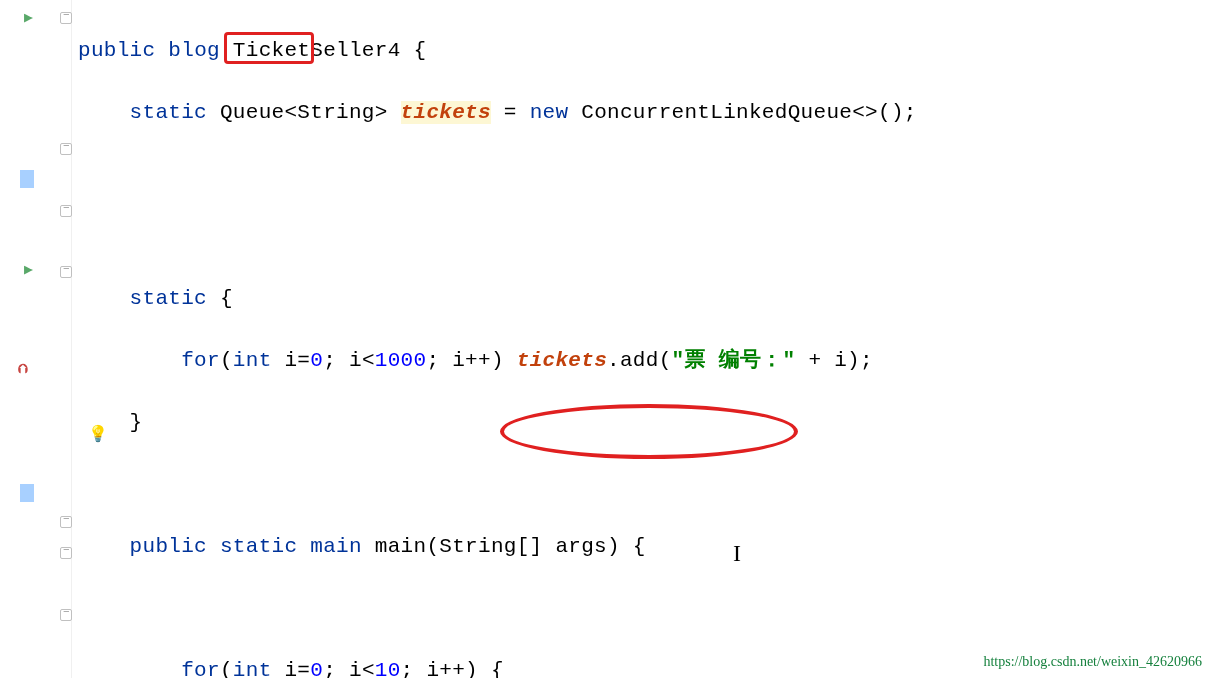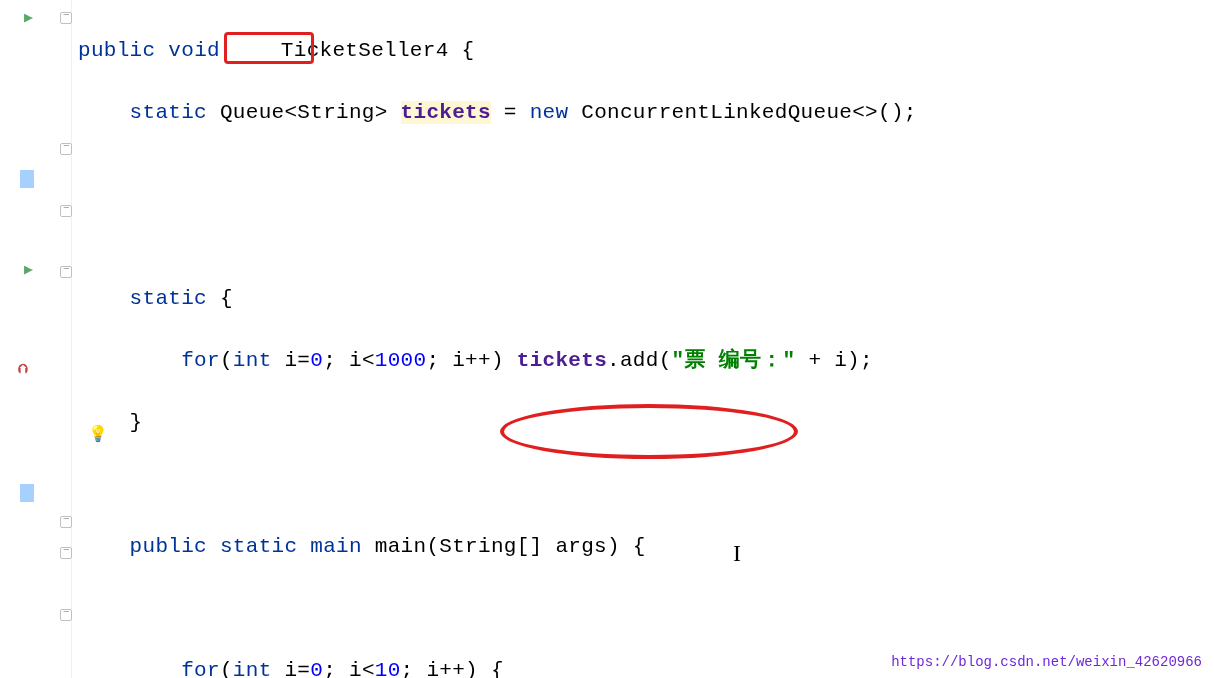--- a/index.html
+++ b/index.html
@@ -71,22 +71,22 @@
     .code-area {
       position: absolute;
       left: 78px;
       top: 4px;
       white-space: pre;
       line-height: 31px;
       letter-spacing: 0.3px;
     }
     .keyword { color: #003399; font-weight: normal; }
     .type { color: #000000; }
-    .class-name { color: #000000; margin-left: 48px; }
-    .field-italic { color: #4c1d95; font-weight: bold; }
+    .class-name { color: #000000; }
+    .field-italic { color: #c2410c; font-style: italic; font-weight: bold; }
     .number { color: #0000ff; }
     .string { color: #008000; font-weight: bold; }
     .highlight-yellow { background: #fdf7d4; }
     
     .red-box {
       position: absolute;
       border: 3px solid #e02020;
       border-radius: 4px;
     }
     .red-ellipse {
@@ -98,22 +98,22 @@
       position: absolute;
       font-family: serif;
       font-size: 24px;
       color: #000000;
     }
     .watermark {
       position: absolute;
       right: 12px;
       bottom: 8px;
       font-size: 14px;
-      color: #6d28d9;
-      font-family: Liberation Mono, monospace;
+      color: #15803d;
+      font-family: Liberation Serif, serif;
     }
   </style>
 </head>
 <body>
 
 <div class="gutter">
   <span class="gutter-icon run-icon" style="top:8px;">▶</span>
   <span class="gutter-icon run-icon" style="top:260px;">▶</span>
   <div class="bookmark-marker" style="top:170px;"></div>
   <div class="bookmark-marker" style="top:484px;"></div>
@@ -124,21 +124,21 @@
   <div class="fold-marker" style="top:205px;"></div>
   <div class="fold-marker" style="top:266px;"></div>
   <div class="fold-marker" style="top:516px;"></div>
   <div class="fold-marker" style="top:547px;"></div>
   <div class="fold-marker" style="top:609px;"></div>
 </div>
 
 <span class="bulb-icon" style="top:424px;">💡</span>
 
 <div class="code-area">
-<div><span class="keyword">public</span> <span class="keyword">void</span> <span class="class-name">TicketSeller4</span><span> {</span></div>
+<div><span class="keyword">public</span> <span class="keyword">blog</span> <span class="class-name">TicketSeller4</span><span> {</span></div>
 <div>    <span class="keyword">static</span> <span class="type">Queue</span><span>&lt;String&gt;</span> <span class="field-italic highlight-yellow">tickets</span><span> = </span><span class="keyword">new</span><span> ConcurrentLinkedQueue&lt;&gt;();</span></div>
 <div> </div>
 <div> </div>
 <div>    <span class="keyword">static</span><span> {</span></div>
 <div>        <span class="keyword">for</span>(<span class="keyword">int</span><span> i=</span><span class="number">0</span><span>; i&lt;</span><span class="number">1000</span><span>; i++) </span><span class="field-italic">tickets</span><span>.add(</span><span class="string">"票 编号："</span><span> + i);</span></div>
 <div>    <span>}</span></div>
 <div> </div>
 <div>    <span class="keyword">public</span> <span class="keyword">static</span> <span class="keyword">main</span><span> main(String[] args) {</span></div>
 <div> </div>
 <div>        <span class="keyword">for</span>(<span class="keyword">int</span><span> i=</span><span class="number">0</span><span>; i&lt;</span><span class="number">10</span><span>; i++) {</span></div>

